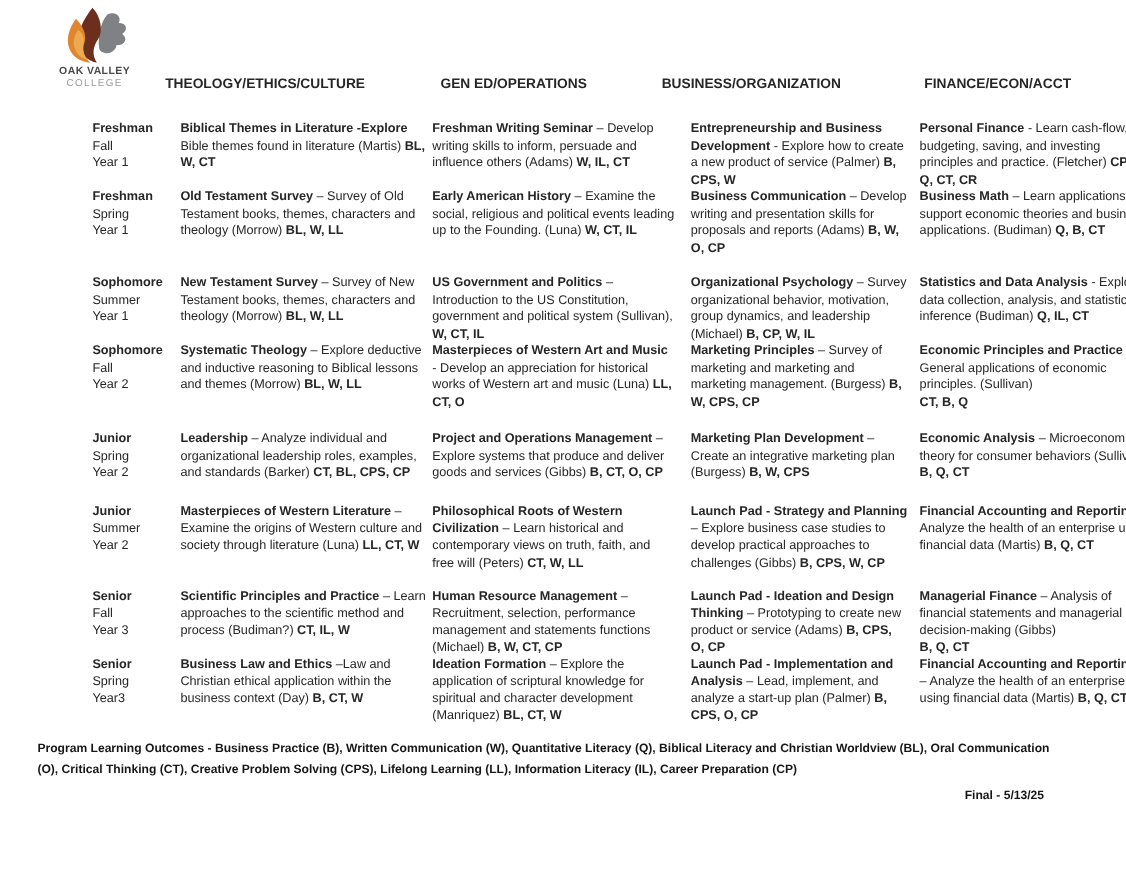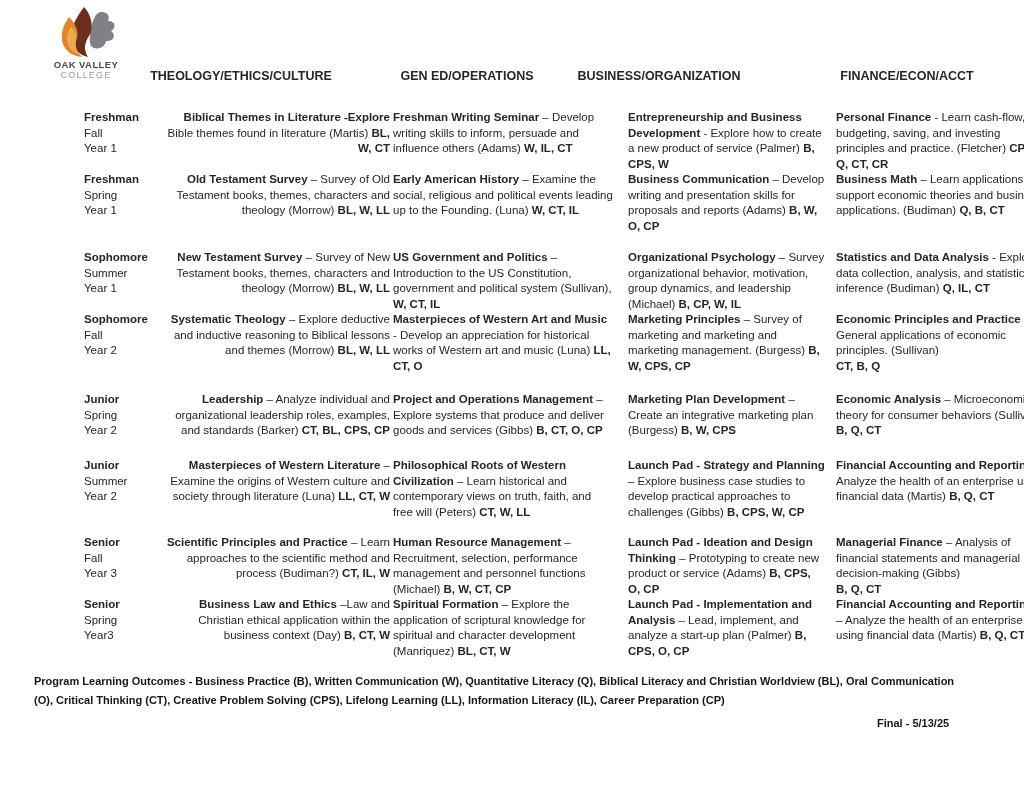--- a/index.html
+++ b/index.html
@@ -13,27 +13,27 @@
   
   .title{position:absolute;left:114px;top:26px;width:880px;font-size:21px;font-weight:bold;color:#171717;}
   
   .colhead{position:absolute;top:69px;font-size:12.5px;font-weight:bold;text-align:center;color:#262626;}
   
   .row{position:absolute;left:0;width:1024px;}
   .r1{top:110px}.r2{top:172px}.r3{top:250px}.r4{top:312px}
   .r5{top:392px}.r6{top:458px}.r7{top:535px}.r8{top:597px}
   .cell{position:absolute;font-size:11.5px;line-height:15.5px;color:#262626;margin-left:36px;}
   .col-term{left:48px;width:78px;}
-  .col-1{left:128px;width:226px;text-align:right;}
+  .col-1{left:128px;width:226px;}
   .col-2{left:357px;width:220px;}
   .col-3{left:592px;width:198px;}
   .col-4{left:800px;width:214px;}
   .hd-1{left:128px;width:226px;}
   .hd-2{left:357px;width:220px;}
-  .hd-3{left:560px;width:198px;}
+  .hd-3{left:584px;width:198px;}
   .hd-4{left:800px;width:214px;}
   .b{font-weight:bold;}
   .blk{display:block;}
   
   .footer{position:absolute;left:34px;top:672px;width:952px;font-size:11px;font-weight:bold;
           line-height:18.5px;color:#171717;}
   .final-date{position:absolute;left:877px;top:717px;font-size:11px;font-weight:bold;color:#171717;}
 </style>
 </head>
 <body>
@@ -231,21 +231,21 @@
       <div>Fall</div>
       <div>Year 3</div>
     </div>
     <div class="cell col-1">
       <span class="b">Scientific Principles and Practice</span>
       <span>– Learn approaches to the scientific method and process (Budiman?)</span>
       <span class="b">CT, IL, W</span>
     </div>
     <div class="cell col-2">
       <span class="b">Human Resource Management</span>
-      <span>– Recruitment, selection, performance management and personnel functions (Michael)</span>
+      <span>– Recruitment, selection, performance management and statements functions (Michael)</span>
       <span class="b">B, W, CT, CP</span>
     </div>
     <div class="cell col-3">
       <span class="b">Launch Pad - Ideation and Design Thinking</span>
       <span>– Prototyping to create new product or service (Adams)</span>
       <span class="b">B, CPS, O, CP</span>
     </div>
     <div class="cell col-4">
       <span class="b">Managerial Finance</span>
       <span>– Analysis of financial statements and managerial decision-making (Gibbs)</span>
@@ -258,21 +258,21 @@
       <div class="b">Senior</div>
       <div>Spring</div>
       <div>Year3</div>
     </div>
     <div class="cell col-1">
       <span class="b">Business Law and Ethics</span>
       <span>–Law and Christian ethical application within the business context (Day)</span>
       <span class="b">B, CT, W</span>
     </div>
     <div class="cell col-2">
-      <span class="b">Spiritual Formation</span>
+      <span class="b">Ideation Formation</span>
       <span>– Explore the application of scriptural knowledge for spiritual and character development (Manriquez)</span>
       <span class="b">BL, CT, W</span>
     </div>
     <div class="cell col-3">
       <span class="b">Launch Pad - Implementation and Analysis</span>
       <span>– Lead, implement, and analyze a start-up plan (Palmer)</span>
       <span class="b">B, CPS, O, CP</span>
     </div>
     <div class="cell col-4">
       <span class="b">Financial Accounting and Reporting II</span>

